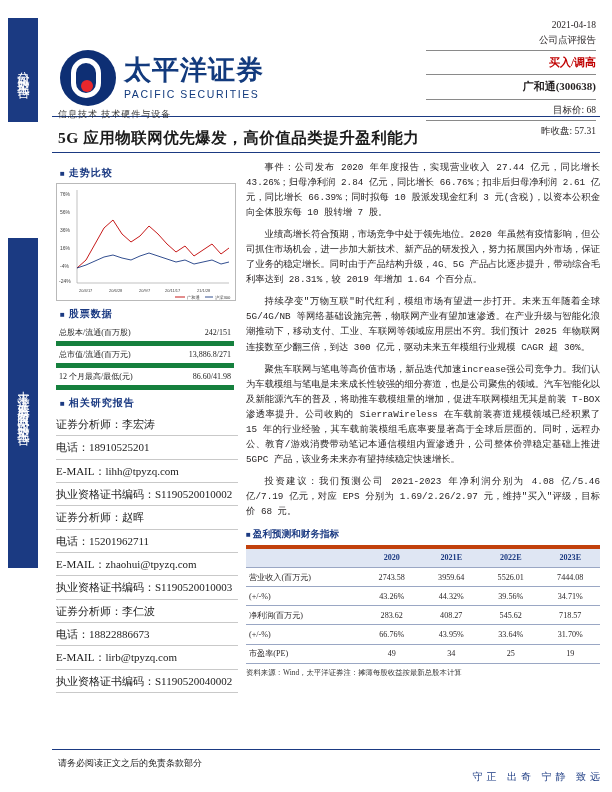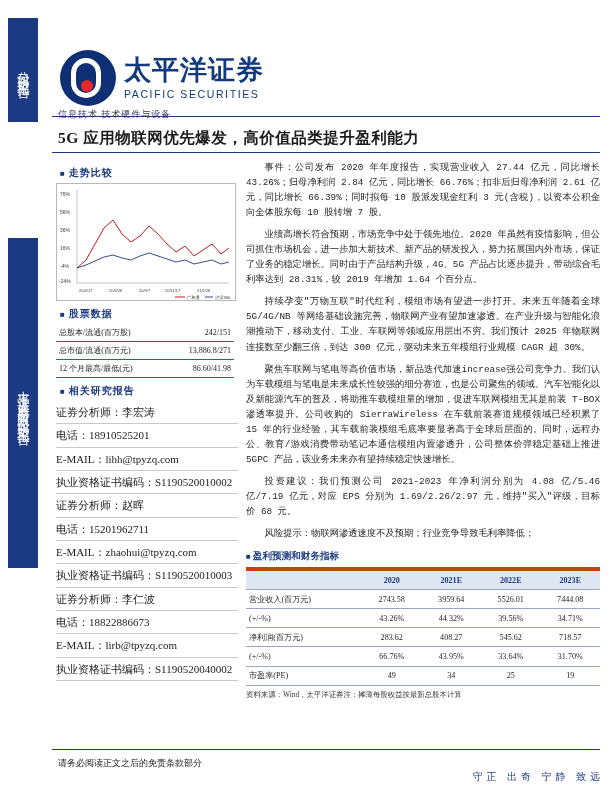--- a/index.html
+++ b/index.html
@@ -41,21 +41,21 @@
 
   
   .lcol{position:absolute;left:52px;top:160px;width:186px;}
   .sec-h{font-size:10px;font-weight:bold;color:#1b3a82;margin:6px 0 3px 8px;letter-spacing:1px;}
   .sec-h:before{content:"■ ";color:#1b3a82;font-size:8px;}
 
   .chart-box{width:178px;height:116px;border:1px solid #b9b9b9;background:#fff;position:relative;margin-left:4px;}
   .chart-svg{position:absolute;left:0;top:0;}
 
   .tbl{width:178px;margin-left:4px;border-collapse:collapse;font-size:8px;}
-  .tbl td{border-bottom:1px solid #15803d;padding:3px 3px;color:#222;margin-top:38px;}
+  .tbl td{border-bottom:5px solid #15803d;padding:3px 3px;color:#222;margin-top:38px;}
   .tbl td.r{text-align:right;}
 
   .analyst{margin-left:4px;font-size:11px;line-height:1.85;color:#222;}
   .analyst .ln{border-bottom:1px solid #c9c9c9;padding:1px 0;}
 
   
   .rcol{position:absolute;left:246px;top:160px;width:354px;font-size:9.3px;line-height:1.62;text-align:justify;}
   .rcol p{margin:0 0 7px 0;text-indent:2em;font-family:Liberation Mono, monospace;}
 
   
@@ -83,20 +83,32 @@
     <div class="sb-band sb2">太平洋证券股份有限公司研究报告</div>
   </div>
 
   <div class="head">
     <div class="logo-wrap">
       <div class="logo-mark"></div>
       <div class="logo-text">
         <div class="logo-cn">太平洋证券</div>
         <div class="logo-en">PACIFIC SECURITIES</div>
       </div>
+    </div>
+    <div class="head-right">
+      <div>2021-04-18</div>
+      <div>公司点评报告</div>
+      <div class="rule"></div>
+      <div class="hr-red">买入/调高</div>
+      <div class="rule"></div>
+      <div class="hr-strong">广和通(300638)</div>
+      <div class="rule"></div>
+      <div>目标价: 68</div>
+      <div class="rule"></div>
+      <div>昨收盘: 57.31</div>
     </div>
     <div class="head-rule"></div>
   </div>
   <div class="crumb">信息技术  技术硬件与设备</div>
 
   <div class="title">5G 应用物联网优先爆发，高价值品类提升盈利能力</div>
   <div class="title-rule"></div>
 
   <div class="lcol">
 
@@ -186,21 +198,20 @@
       </div>
     </div>
   </div>
 
   <div class="rcol">
     <p>事件：公司发布 2020 年年度报告，实现营业收入 27.44 亿元，同比增长 43.26%；归母净利润 2.84 亿元，同比增长 66.76%；扣非后归母净利润 2.61 亿元，同比增长 66.39%；同时拟每 10 股派发现金红利 3 元(含税)，以资本公积金向全体股东每 10 股转增 7 股。</p>
     <p>业绩高增长符合预期，市场竞争中处于领先地位。2020 年虽然有疫情影响，但公司抓住市场机会，进一步加大新技术、新产品的研发投入，努力拓展国内外市场，保证了业务的稳定增长。同时由于产品结构升级，4G、5G 产品占比逐步提升，带动综合毛利率达到 28.31%，较 2019 年增加 1.64 个百分点。</p>
     <p>持续孕变"万物互联"时代红利，模组市场有望进一步打开。未来五年随着全球 5G/4G/NB 等网络基础设施完善，物联网产业有望加速渗透。在产业升级与智能化浪潮推动下，移动支付、工业、车联网等领域应用层出不穷。我们预计 2025 年物联网连接数至少翻三倍，到达 300 亿元，驱动未来五年模组行业规模 CAGR 超 30%。</p>
     <p>聚焦车联网与笔电等高价值市场，新品迭代加速increase强公司竞争力。我们认为车载模组与笔电是未来成长性较强的细分赛道，也是公司聚焦的领域。汽车智能化以及新能源汽车的普及，将助推车载模组量的增加，促进车联网模组无其是前装 T-BOX 渗透率提升。公司收购的 SierraWireless 在车载前装赛道规模领域已经积累了 15 年的行业经验，其车载前装模组毛底率要显著高于全球后层面的。同时，远程办公、教育/游戏消费带动笔记本通信模组内置渗透升，公司整体价弹稳定基础上推进 5GPC 产品，该业务未来亦有望持续稳定快速增长。</p>
     <p>投资建议：我们预测公司 2021-2023 年净利润分别为 4.08 亿/5.46 亿/7.19 亿元，对应 EPS 分别为 1.69/2.26/2.97 元，维持"买入"评级，目标价 68 元。</p>
-    <p>风险提示：物联网渗透速度不及预期；行业竞争导致毛利率降低；</p>
 
     <div class="etitle">盈利预测和财务指标</div>
     <table class="etbl">
       <thead>
         <tr>
           <th class="first"></th>
           <th>2020</th>
           <th>2021E</th>
           <th>2022E</th>
           <th>2023E</th>

